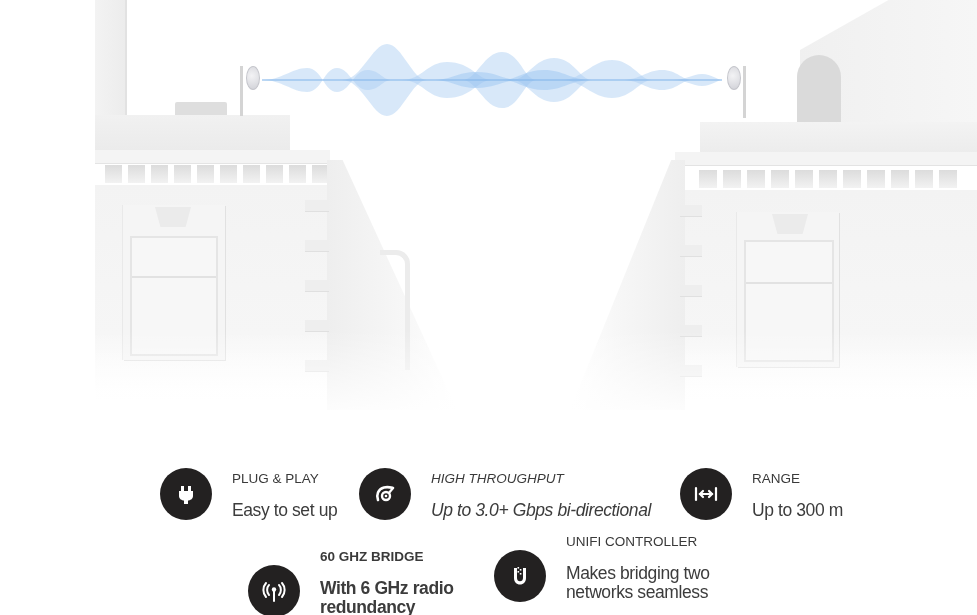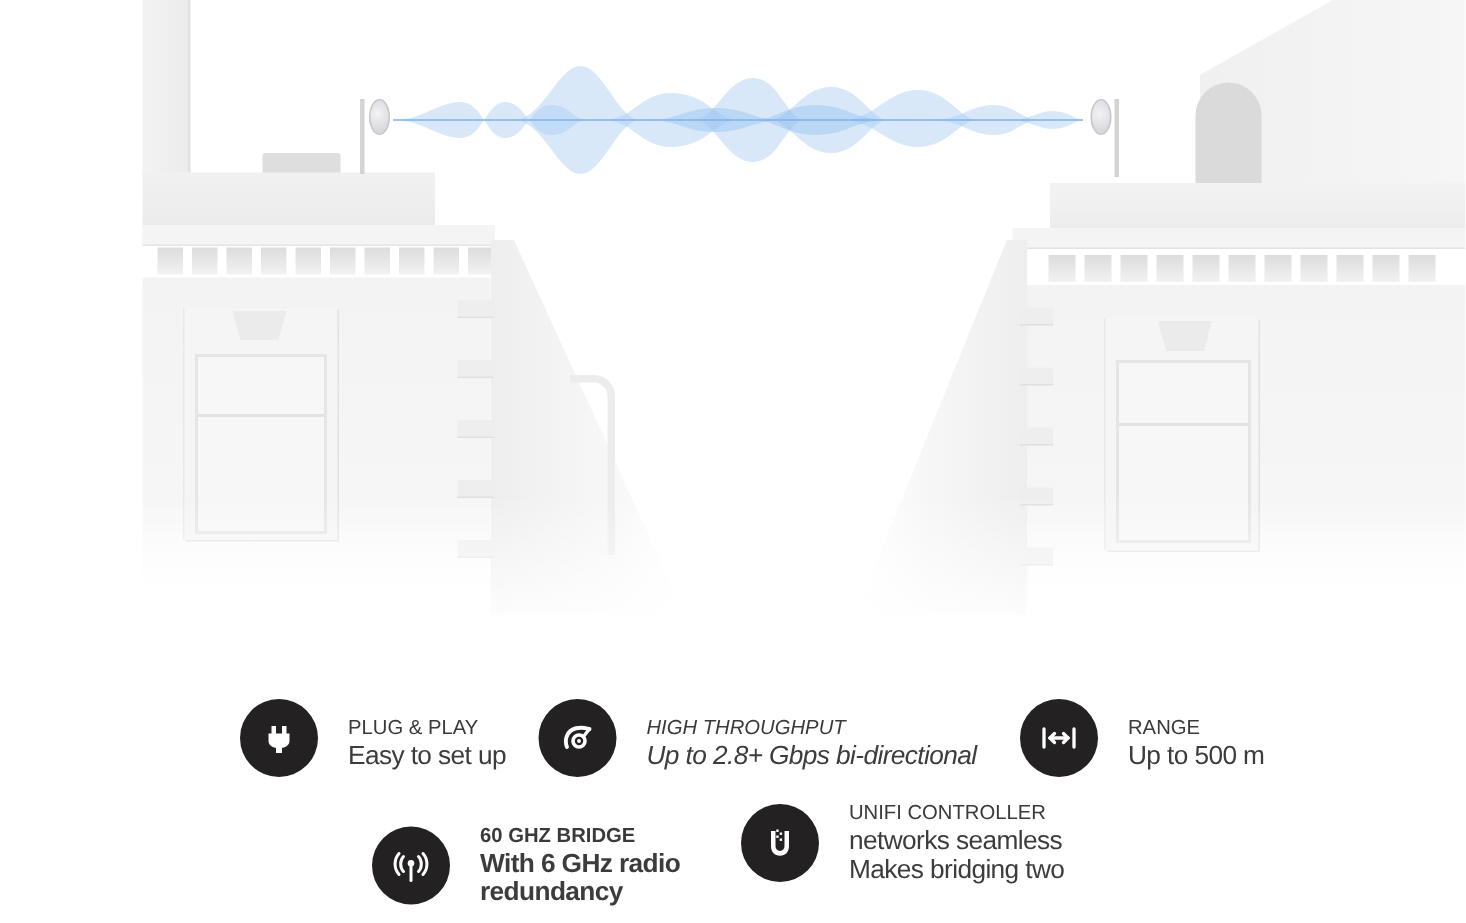--- a/index.html
+++ b/index.html
@@ -51,26 +51,26 @@
     .antenna .dish { position: absolute; width: 14px; height: 24px; border-radius: 50%; background: radial-gradient(circle at 40% 40%, #f3f3f5, #cfd0d6); border: 1px solid #c5c6cc; }
     .ant-left { left: 234px; top: 62px; width: 30px; height: 56px; }
     .ant-left .pole { left: 6px; top: 4px; height: 50px; }
     .ant-left .dish { left: 12px; top: 4px; }
     .ant-right { left: 716px; top: 62px; width: 34px; height: 56px; }
     .ant-right .pole { left: 27px; top: 4px; height: 52px; }
     .ant-right .dish { left: 11px; top: 4px; }
     .wave { position: absolute; left: 262px; top: 40px; width: 460px; height: 80px; }
 
     
-    .feature { position: absolute; display: flex; align-items: center; }
+    .feature { position: absolute; display: flex; align-items: flex-end; }
     .feature .icon-circle { width: 52px; height: 52px; border-radius: 50%; background: #232121; display: flex; align-items: center; justify-content: center; flex: 0 0 52px; }
     .feature .icon-circle svg { width: 26px; height: 26px; }
     .feature .text { margin-left: 20px; }
     .feature .title { font-size: 13.5px; color: #3a3a3a; letter-spacing: 0; line-height: 16px; margin-top: 5px; text-transform: uppercase; }
-    .feature .desc { font-size: 17.5px; color: #3c3c3c; line-height: 19px; margin-top: 1px; letter-spacing: -0.4px; }
+    .feature .desc { font-size: 17.5px; color: #3c3c3c; line-height: 19px; margin-top: 14px; letter-spacing: -0.4px; }
 
     .f-plug { left: 160px; top: 466px; }
     .f-throughput { left: 359px; top: 466px; font-style: italic; }
     .f-range { left: 680px; top: 466px; }
     .f-bridge { left: 248px; top: 549px; font-weight: bold; }
     .f-unifi { left: 494px; top: 534px; }
     .f-bridge .text, .f-unifi .text { margin-left: 20px; }
     .f-bridge .title, .f-unifi .title { margin-top: 0; }
     .f-plug .text { margin-left: 20px; }
   </style>
@@ -196,39 +196,39 @@
         <g fill="none" stroke="#ffffff" stroke-width="2.6" stroke-linecap="round">
           <path d="M6,19 C4,14 6,8 12,6.5 C16,5.5 19,6.5 21,7"></path>
         </g>
         <circle cx="14" cy="15" r="4" fill="none" stroke="#ffffff" stroke-width="2.4"></circle>
         <circle cx="14" cy="15" r="1.3" fill="#ffffff"></circle>
         <path d="M17,12 L21,7" stroke="#ffffff" stroke-width="2.2"></path>
       </svg>
   </div>
   <div class="text">
     <div class="title">HIGH THROUGHPUT</div>
-    <div class="desc">Up to 2.8+ Gbps bi-directional</div>
+    <div class="desc">Up to 3.0+ Gbps bi-directional</div>
   </div>
 </div>
 
 <div class="feature f-range">
   <div class="icon-circle">
     <svg viewBox="0 0 26 26">
         <g stroke="#ffffff" stroke-width="2.2" fill="none" stroke-linecap="round">
           <line x1="3" y1="7" x2="3" y2="19"></line>
           <line x1="23" y1="7" x2="23" y2="19"></line>
           <line x1="7" y1="13" x2="19" y2="13"></line>
           <polyline points="10,10 7,13 10,16"></polyline>
           <polyline points="16,10 19,13 16,16"></polyline>
         </g>
       </svg>
   </div>
   <div class="text">
     <div class="title">RANGE</div>
-    <div class="desc">Up to 500 m</div>
+    <div class="desc">Up to 300 m</div>
   </div>
 </div>
 
 <div class="feature f-bridge">
   <div class="icon-circle">
     <svg viewBox="0 0 26 26">
         <g stroke="#ffffff" stroke-width="2" fill="none" stroke-linecap="round">
           <path d="M8,7 C5.5,9.5 5.5,14.5 8,17"></path>
           <path d="M18,7 C20.5,9.5 20.5,14.5 18,17"></path>
           <path d="M5,5 C1.5,9 1.5,15 5,19"></path>
@@ -255,17 +255,17 @@
           <rect x="10.5" y="4" width="1.6" height="1.6"></rect>
           <rect x="12.8" y="6" width="1.6" height="1.6"></rect>
           <rect x="10.5" y="8" width="1.6" height="1.6"></rect>
           <rect x="12.8" y="10" width="1.6" height="1.6"></rect>
         </g>
       </svg>
   </div>
   <div class="text">
     <div class="title">UNIFI CONTROLLER</div>
     <div class="desc">
+      <div>Makes bridging two</div>
       <div>networks seamless</div>
-      <div>Makes bridging two</div>
     </div>
   </div>
 </div>
 
 </body></html>

